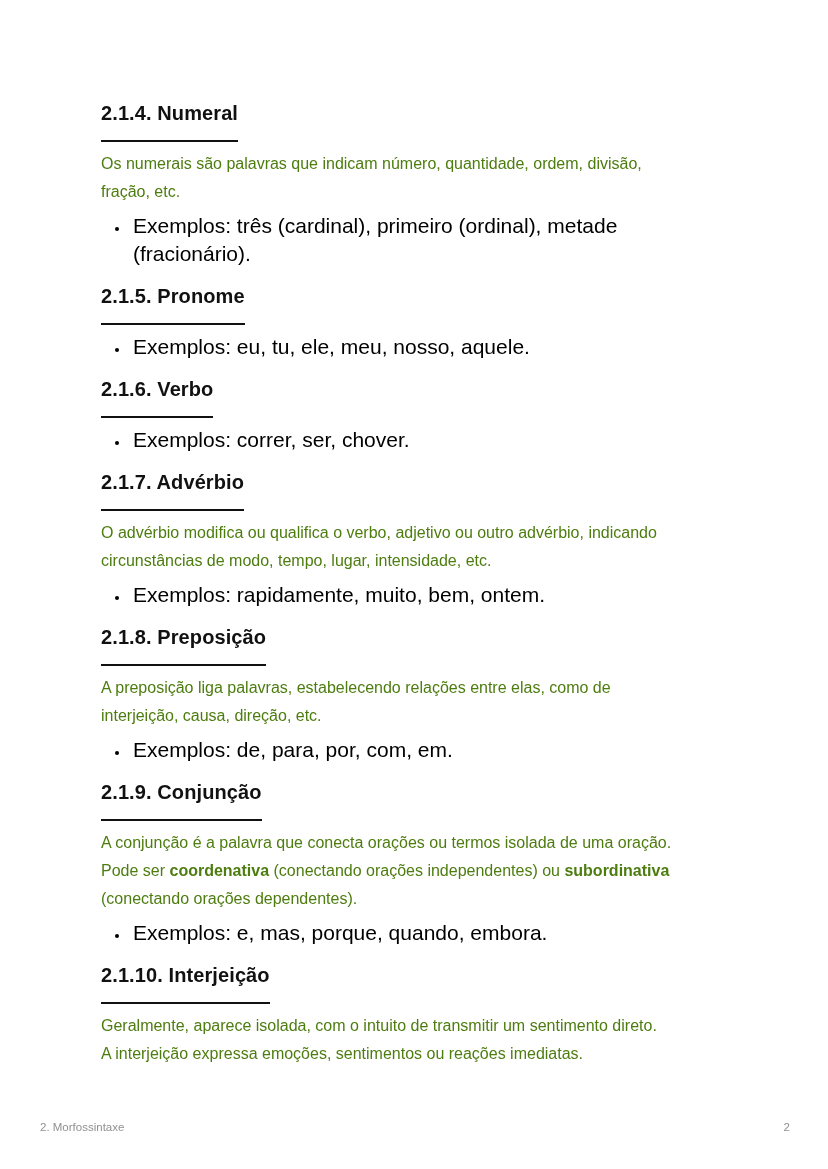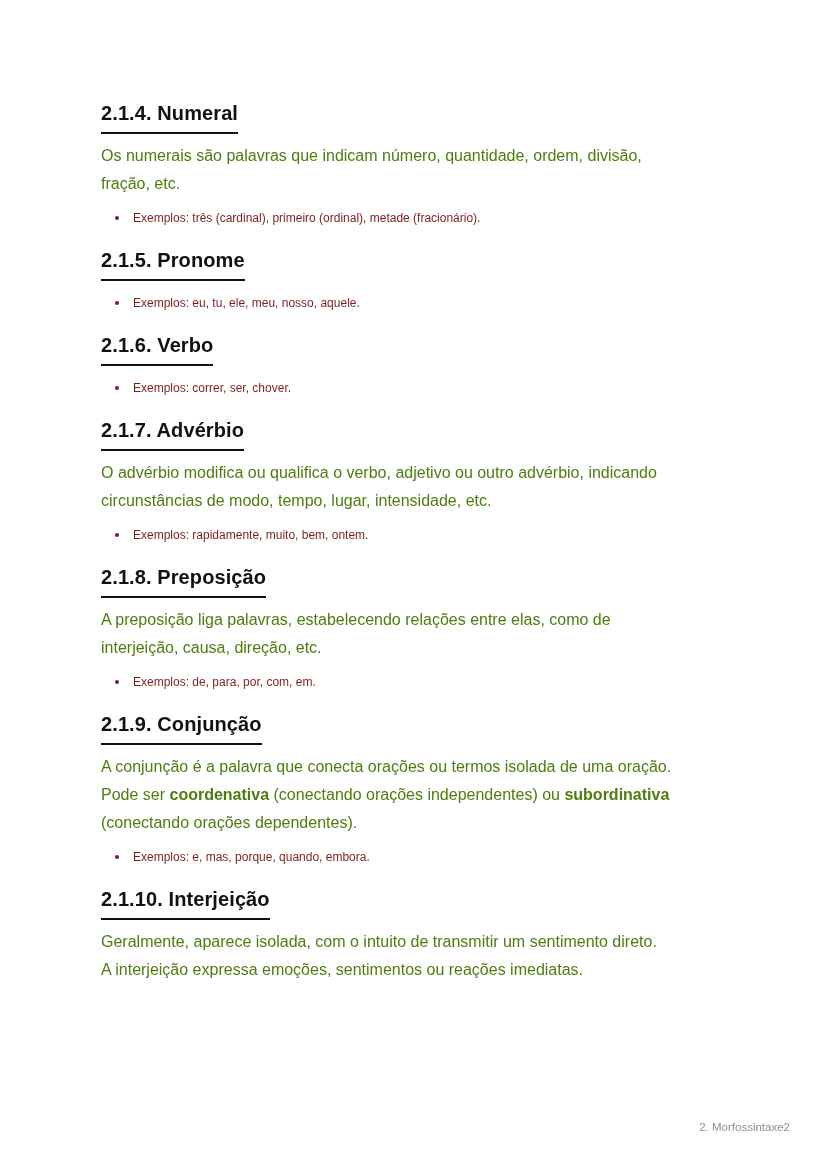--- a/index.html
+++ b/index.html
@@ -7,30 +7,30 @@
     width:828px;height:1169px;position:relative;background:#ffffff;
     font-family:"Liberation Sans",sans-serif;color:#1f1f1f;overflow:hidden;
     box-sizing:border-box;
   }
   main{padding:85px 100px 0 101px;box-sizing:border-box;}
   section{margin:0;}
   h2{
     font-size:20px;line-height:26px;font-weight:700;color:#111111;
     margin:15px 0 8px 0;letter-spacing:0.1px;
   }
-  h2 .hu{border-bottom:2px solid #111111;padding-bottom:6px;display:inline-block;}
+  h2 .hu{border-bottom:2px solid #111111;padding-bottom:14px;display:inline-block;}
   p{margin:0;font-size:16px;line-height:28px;color:#4d7c0f;}
   .pline{display:block;}
   .b{font-weight:700;}
   ul{margin:6px 0 0 0;padding:0 0 0 29px;list-style:disc;}
-  li{font-size:12px;line-height:28px;color:#7f1d1d;padding-left:3px;}
+  li{font-size:21px;line-height:28px;color:#000000;padding-left:3px;}
   li::marker{font-size:13px;}
   footer{
     position:absolute;left:40px;right:38px;bottom:36px;
-    display:flex;justify-content:flex-end;align-items:center;
+    display:flex;justify-content:space-between;align-items:center;
     font-size:11.5px;color:#909090;
   }
 </style>
 </head>
 <body>
 
 <div class="page">
   <main id="sections-root">
       <section>
         <h2><span class="hu">2.1.4. Numeral</span></h2>

